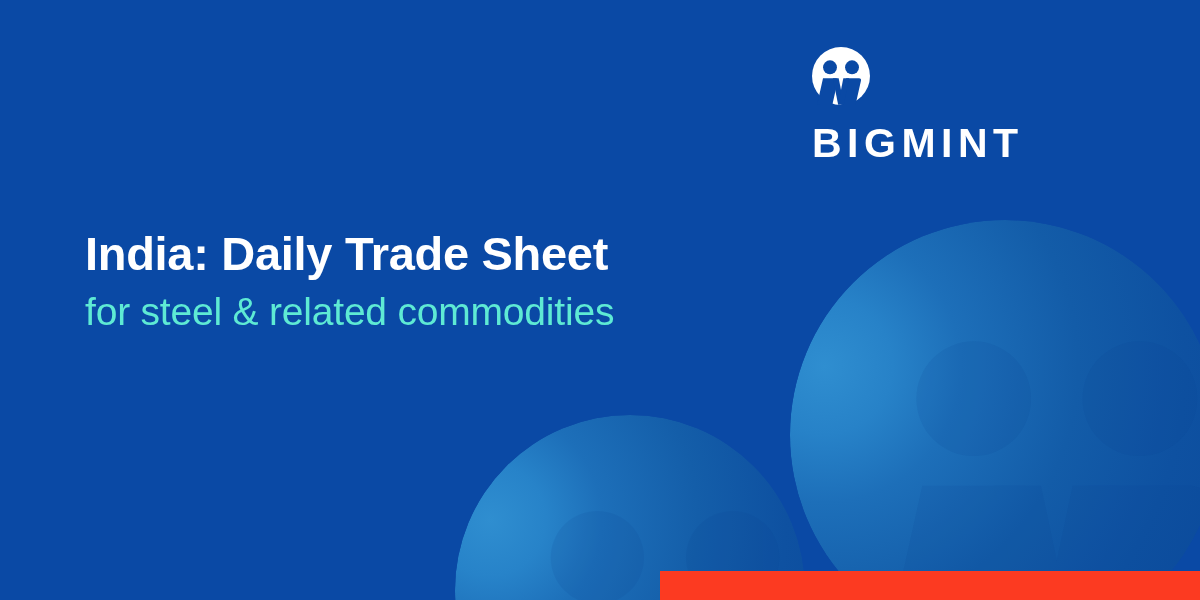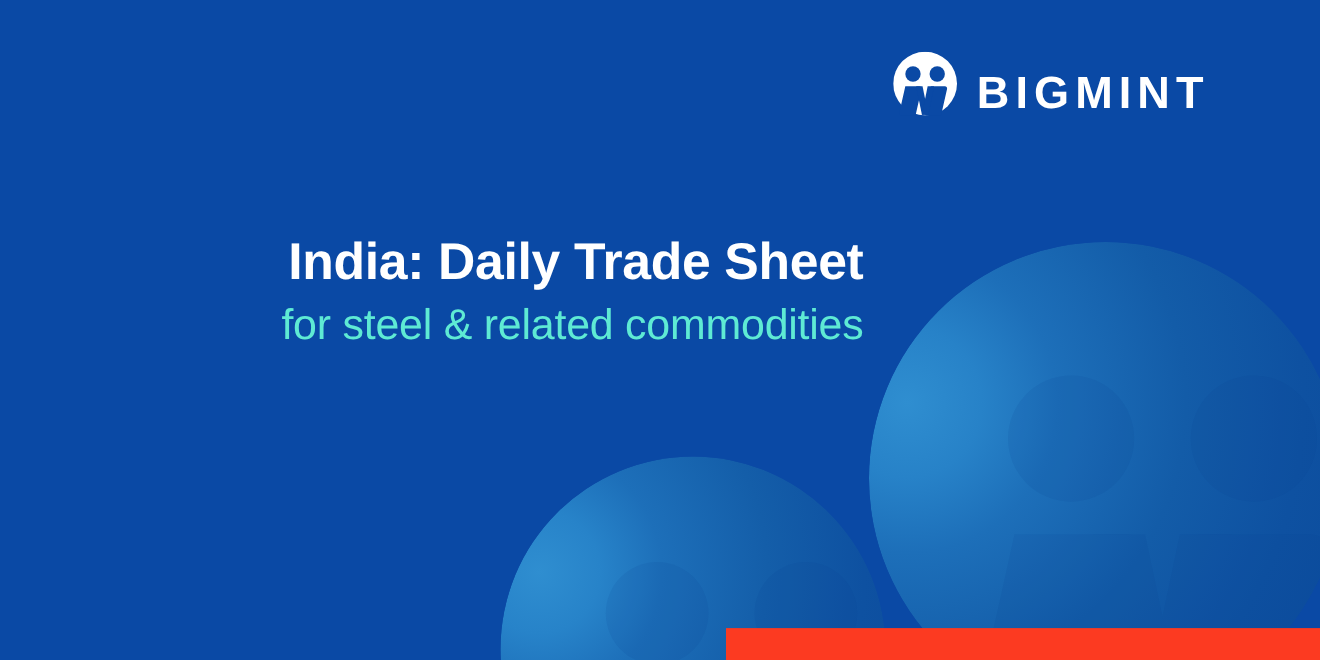--- a/index.html
+++ b/index.html
@@ -92,44 +92,44 @@
     left:660px; top:571px;
     width:540px; height:29px;
     background:#fc3a21;
   }
 
   
   #logo-lockup {
     position:absolute;
     left:812px; top:47px;
     display:flex;
-    align-items:flex-end;
+    align-items:flex-start;
     gap:18px;
+    flex-direction:column;
   }
   #logo-mark {
     width:58px; height:58px;
     flex:0 0 auto;
   }
   #logo-mark svg { display:block; width:58px; height:58px; }
 
   #logo-wordmark {
     color:#ffffff;
     font-size:41px;
     font-weight:bold;
     letter-spacing:5.5px;
     line-height:1;
     white-space:nowrap;
   }
 
   
   #headline-block {
     position:absolute;
-    left:85px; top:212px;
+    left:85px; top:228px;
     width:700px;
-    text-align:right;
   }
 
   #page-title {
     color:#ffffff;
     font-size:47px;
     font-weight:bold;
     letter-spacing:-0.3px;
     line-height:1.12;
     white-space:nowrap;
   }

